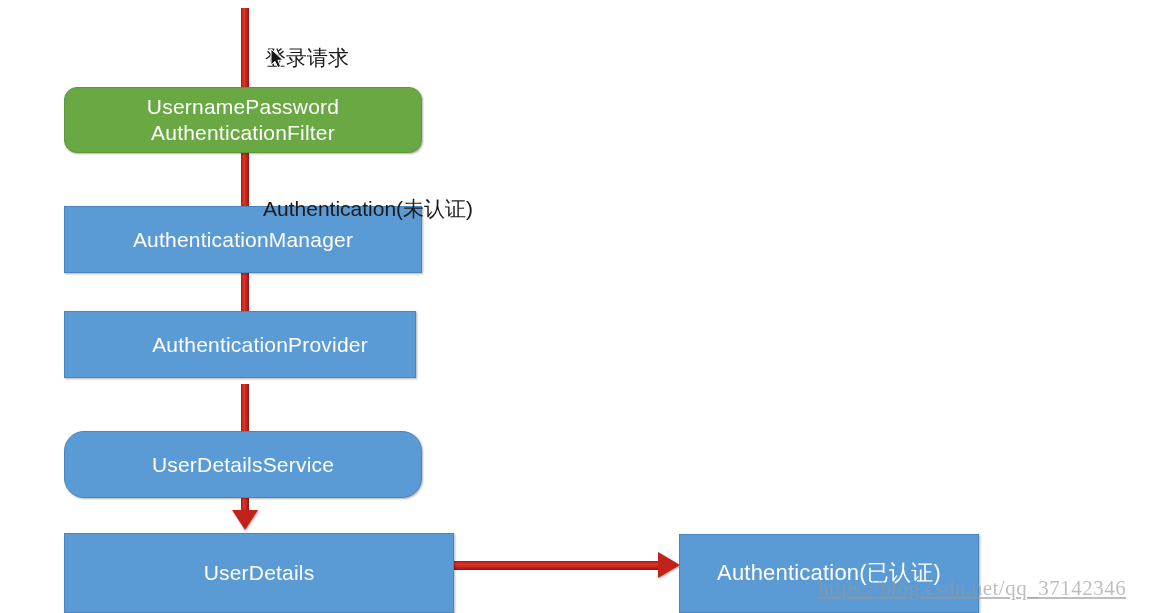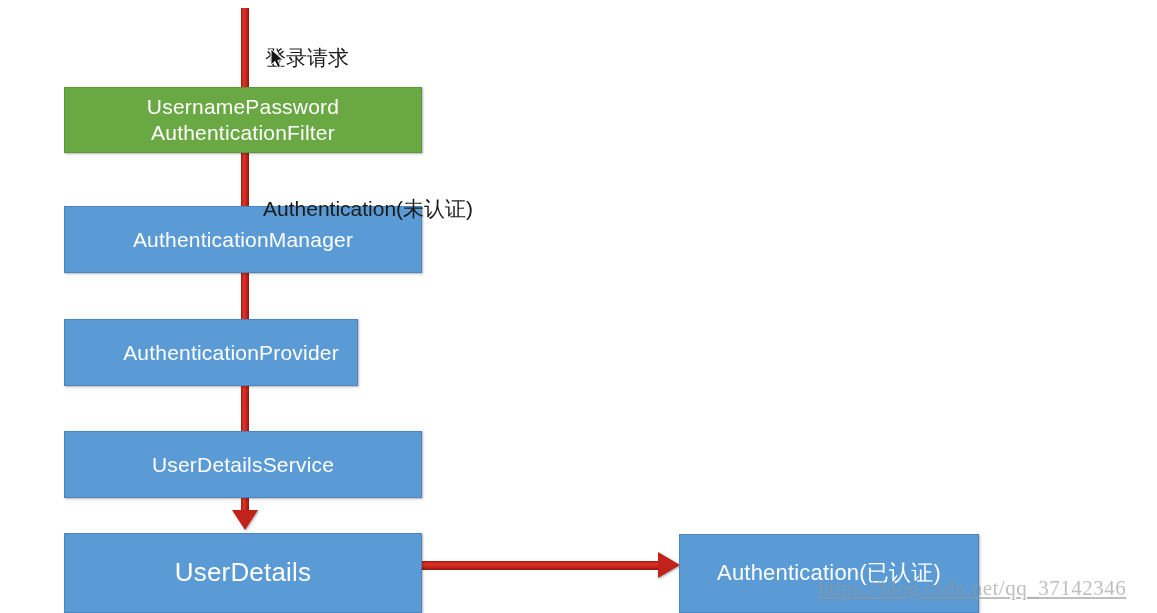--- a/index.html
+++ b/index.html
@@ -31,20 +31,21 @@
     letter-spacing: .2px;
     line-height: 1.22;
     border: 1px solid rgba(0,0,0,0.22);
     box-shadow: 1px 1px 2px rgba(0,0,0,0.30);
     z-index: 5;
     -webkit-font-smoothing: antialiased;
   }
   .node.green {
     background: #6aa843;
     border-color: #5d973b;
+    border-radius: 13px;
   }
   .node.blue {
     background: #5b9bd5;
     border-color: #4a86bd;
   }
   .node .node-label {
     display: block;
     width: 100%;
     white-space: pre-line;
     font-weight: 400;
@@ -136,34 +137,34 @@
   <div class="vline" style="left:241px; top:151px; height:57px;"></div>
 
   <div class="edge-label" style="left:263px; top:167px;margin-top:28px;">Authentication(未认证)</div>
 
   <div class="node blue" style="left:64px; top:206px; width:358px; height:67px; font-size:21px;">
     <span class="node-label">AuthenticationManager</span>
   </div>
 
   <div class="vline" style="left:241px; top:271px; height:52px;"></div>
 
-  <div class="node blue" style="left:64px; top:319px; width:294px; height:67px; font-size:21px;padding-left:40px;">
+  <div class="node blue" style="left:64px; top:311px; width:352px; height:67px; font-size:21px;padding-left:40px;">
     <span class="node-label">AuthenticationProvider</span>
   </div>
 
   <div class="vline" style="left:241px; top:384px; height:51px;"></div>
 
-  <div class="node blue" style="left:64px; top:431px; width:358px; height:67px; font-size:21px;">
+  <div class="node blue" style="left:64px; top:431px; width:358px; height:67px; font-size:21px;border-radius:20px;">
     <span class="node-label">UserDetailsService</span>
   </div>
 
   <div class="vline" style="left:241px; top:496px; height:20px;"></div>
   <div class="arrow-down" style="left:232px; top:510px;"></div>
 
-  <div class="node blue" style="left:64px; top:533px; width:358px; height:80px; font-size:26px;">
+  <div class="node blue" style="left:64px; top:533px; width:390px; height:80px; font-size:21px;">
     <span class="node-label">UserDetails</span>
   </div>
 
   <div class="hline" style="left:422px; top:561px; width:240px;"></div>
   <div class="arrow-right" style="left:658px; top:552px;"></div>
 
   <div class="node blue" style="left:679px; top:534px; width:300px; height:79px; font-size:22px;">
     <span class="node-label">Authentication(已认证)</span>
   </div>
 

